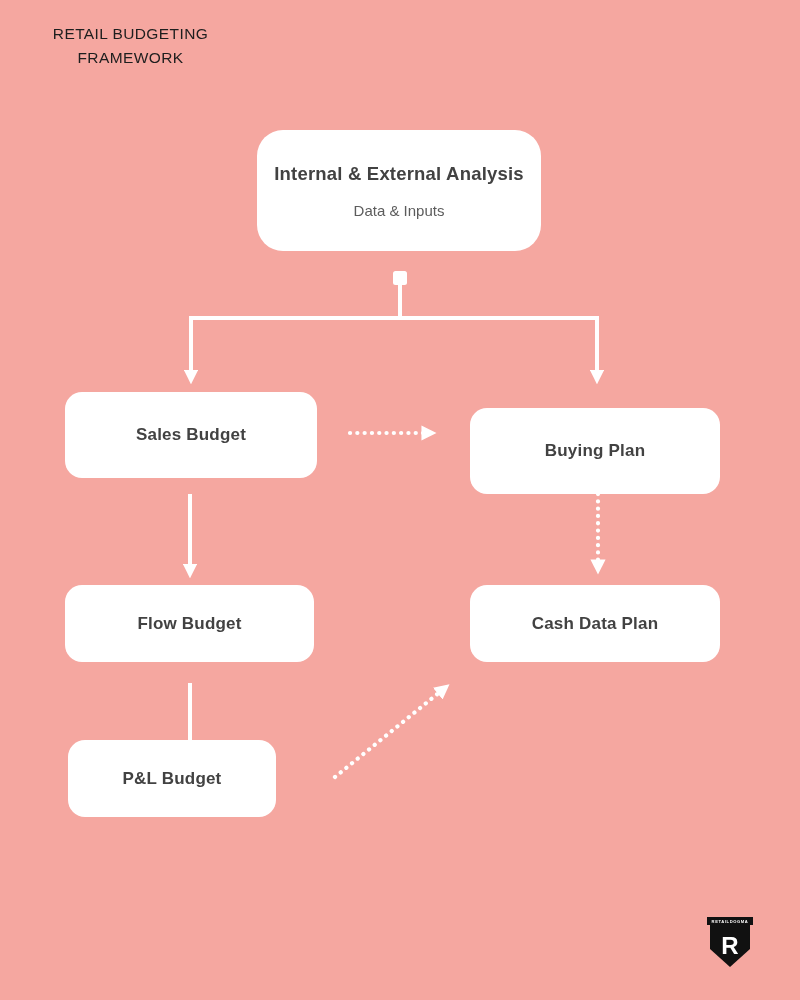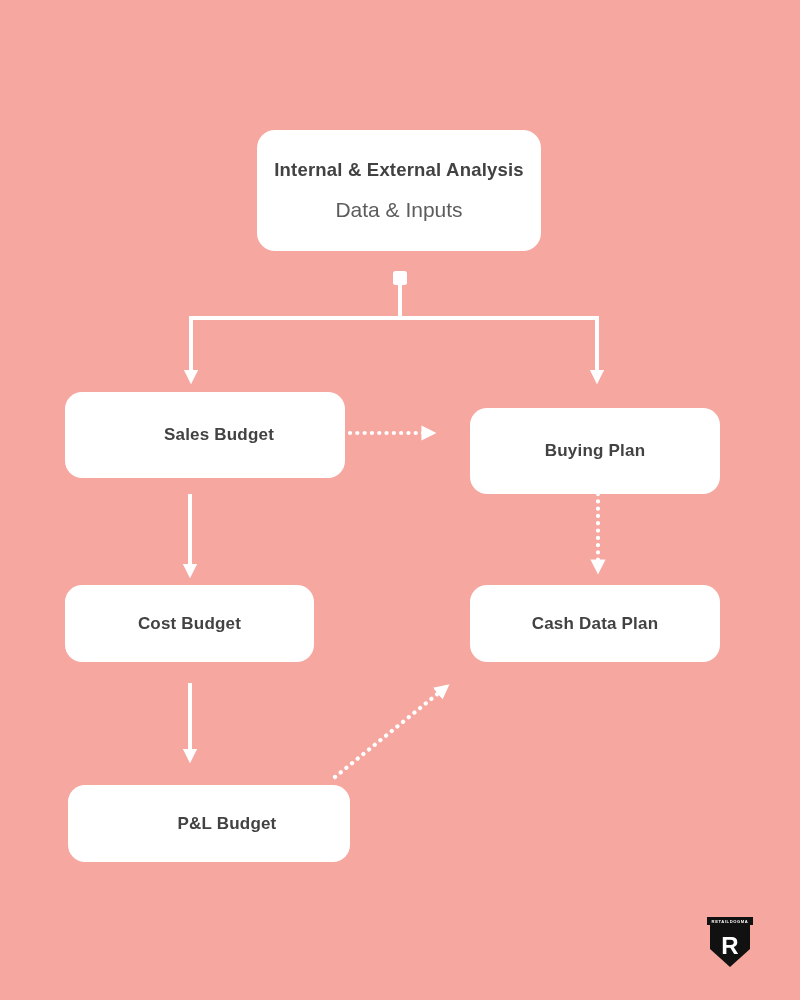--- a/index.html
+++ b/index.html
@@ -28,40 +28,42 @@
     stroke-dasharray:0.1 7.2;stroke-linecap:round;}
   .connector-sq{fill:#ffffff;}
 
   
   .node{
     position:absolute;background:#ffffff;border-radius:17px;
     display:flex;flex-direction:column;align-items:center;justify-content:center;
     text-align:center;
   }
   .node .title{font-weight:700;font-size:17px;color:#424242;letter-spacing:0.2px;}
-  .node.root{border-radius:18px;}
+  .node.root{border-radius:26px;}
   .node.root .title{font-size:18.5px;}
-  .node .subtitle{font-size:21px;color:#5c5c5c;margin-top:17px;font-weight:400;}
+  .node .subtitle{font-size:15px;color:#5c5c5c;margin-top:17px;font-weight:400;}
 
   .node-analysis {left:257px;top:130px;width:284px;height:121px;}
-  .node-sales    {left:65px; top:392px;width:252px;height:86px;padding-left:28px;}
+  .node-sales    {left:65px; top:392px;width:252px;height:86px;}
   .node-buying   {left:470px;top:408px;width:250px;height:86px;}
   .node-cost     {left:65px; top:585px;width:249px;height:77px;}
   .node-cashflow {left:470px;top:585px;width:250px;height:77px;}
-  .node-pl       {left:68px; top:785px;width:246px;height:77px;padding-left:36px;}
+  .node-pl       {left:68px; top:740px;width:208px;height:77px;}
 
   
   .logo{position:absolute;left:707px;top:917px;width:46px;height:52px;}
   .logo svg{display:block;}
 </style>
 </head>
 <body>
 
 <div class="canvas">
 
+  <div class="header-title">RETAIL BUDGETING
+FRAMEWORK</div>
 
   <svg class="edges" width="800" height="1000" viewBox="0 0 800 1000" aria-hidden="true">
     <defs>
       <marker id="ah" viewBox="0 0 10 10" refX="7" refY="5" markerWidth="3.6" markerHeight="3.6" orient="auto">
         <path d="M0,0 L10,5 L0,10 Z" fill="#ffffff"></path>
       </marker>
     </defs>
 
     <rect class="connector-sq" x="393" y="271" width="14" height="14" rx="2.5"></rect>
 
@@ -91,21 +93,21 @@
 
   <div class="node node-sales">
     <div class="title">Sales Budget</div>
   </div>
 
   <div class="node node-buying">
     <div class="title">Buying Plan</div>
   </div>
 
   <div class="node node-cost">
-    <div class="title">Cost Budget</div>
+    <div class="title">Flow Budget</div>
   </div>
 
   <div class="node node-cashflow">
     <div class="title">Cash Data Plan</div>
   </div>
 
   <div class="node node-pl">
     <div class="title">P&amp;L Budget</div>
   </div>
 

